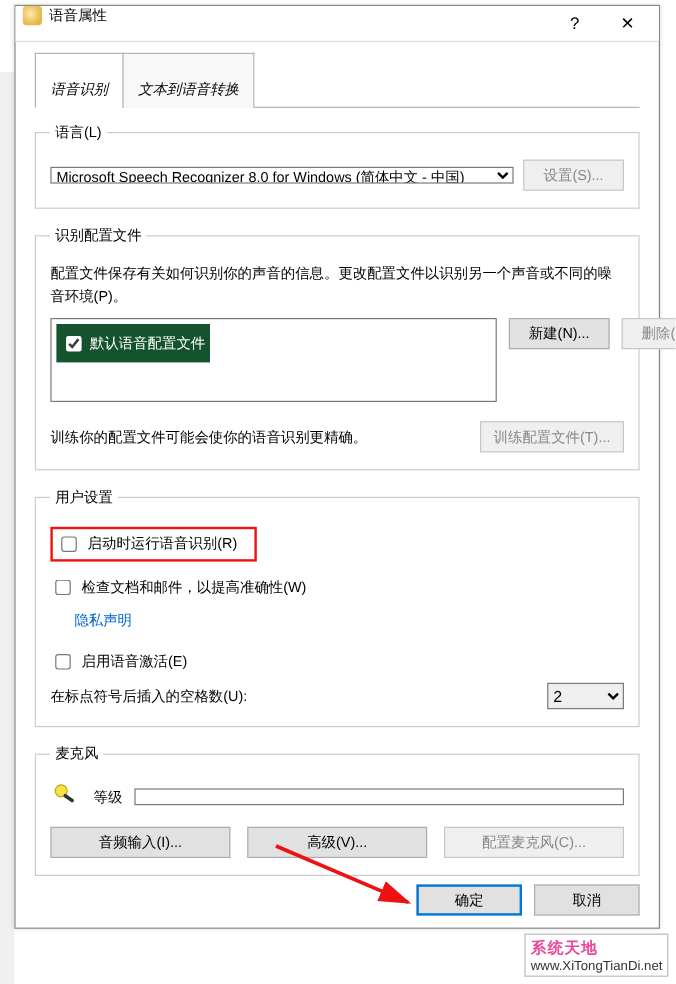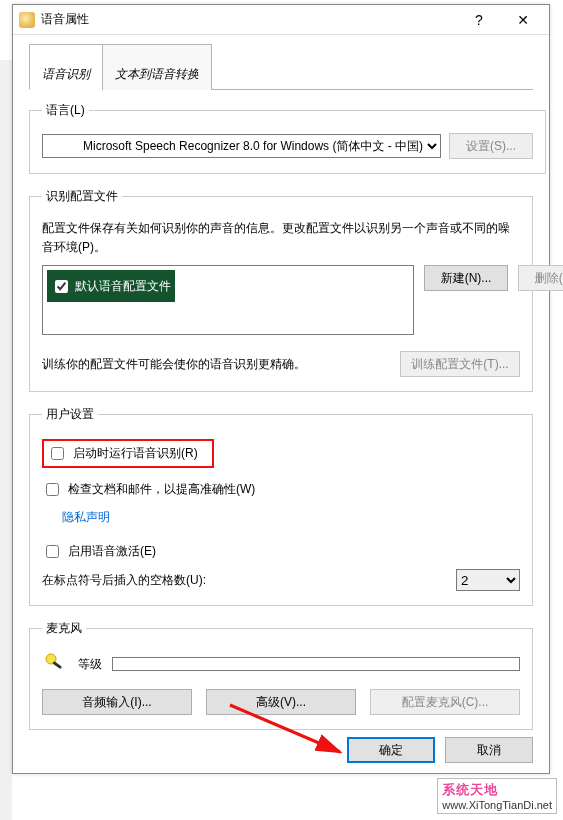--- a/index.html
+++ b/index.html
@@ -17,21 +17,21 @@
     position: absolute;
     left: 12px; top: 4px;
     width: 538px; height: 770px;
     border: 1px solid #888;
     background: #fff;
     box-shadow: 0 0 4px rgba(0,0,0,0.15);
   }
   .titlebar {
     height: 30px;
     display: flex;
-    align-items: center;
+    align-items: flex-start;
     padding: 0 4px 0 6px;
     border-bottom: 1px solid #ddd;
     background: #fff;
   }
   .title-icon {
     width: 16px; height: 16px;
     margin-right: 6px;
     background: radial-gradient(circle at 40% 40%, #ffe9a8, #e6b64a 70%);
     border-radius: 3px;
   }
@@ -70,25 +70,24 @@
     padding: 14px 12px 14px 12px;
     position: relative;
   }
   fieldset.group > legend {
     padding: 0 4px;
     font-size: 12px;
   }
   .row { display: flex; align-items: center; gap: 8px; }
   select.combo {
     flex: 1;
-    height: 24px;
+    height: 14px;
     font-size: 12px;
     border: 1px solid #7a7a7a;
     background: #fff;
-    padding-left: 36px;
   }
   .btn {
     min-width: 84px;
     height: 26px;
     border: 1px solid #adadad;
     background: #e1e1e1;
     font-size: 12px;
     padding: 0 10px;
     cursor: default;
   }

